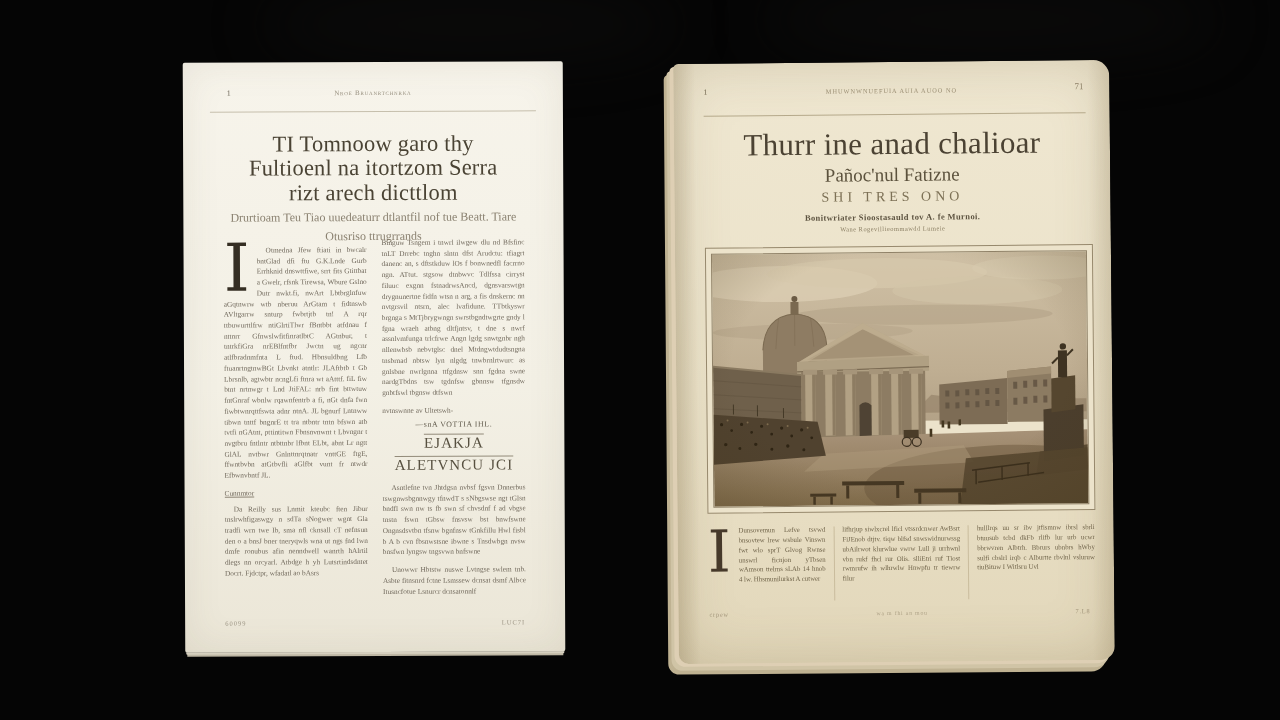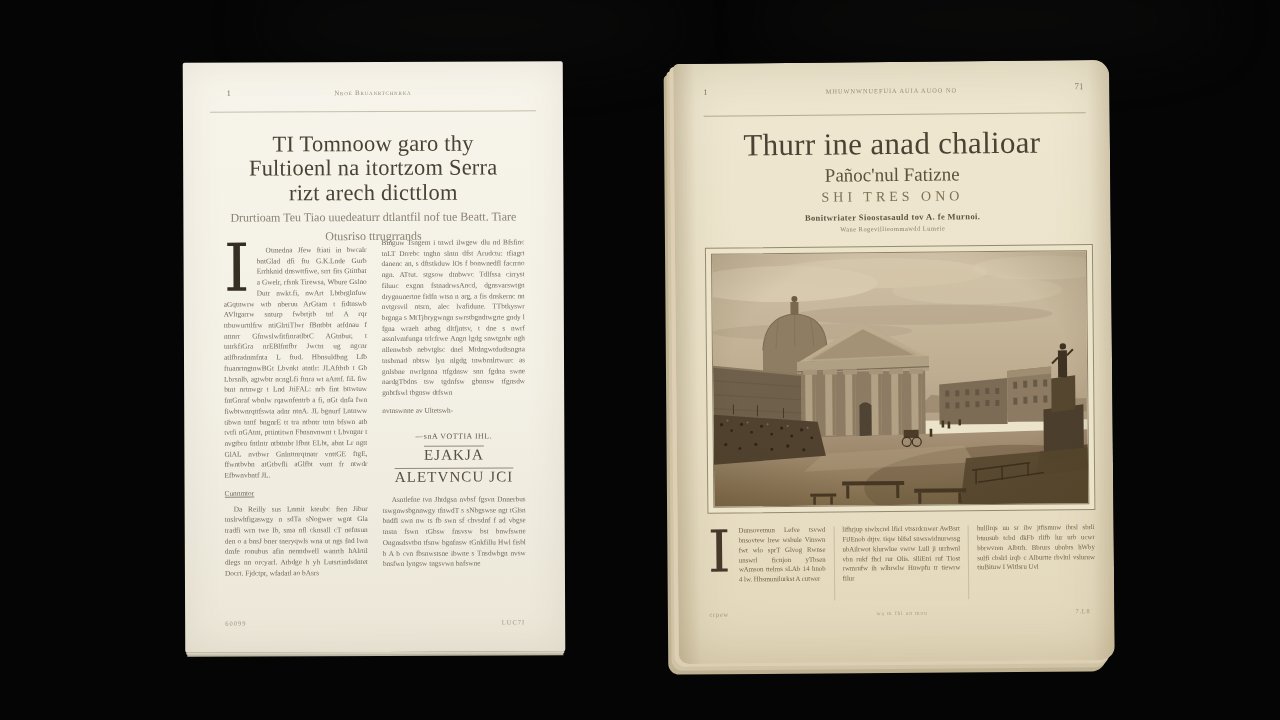--- a/index.html
+++ b/index.html
@@ -27,21 +27,21 @@
     font-size:12px; line-height:1.6; color:#8a8170; }
   .pl-body { position:absolute; top:176px; left:40px; right:39px; bottom:44px;
     display:flex; gap:15px; overflow:hidden; }
   .col { width:143px; font-size:7.3px; line-height:1.47; text-align:justify; color:#6f675a; }
   .col p { margin:0 0 7px; text-indent:9px; }
   .col p.first { text-indent:0; }
   .dropcap-l { float:left; font-size:66px; line-height:.78; margin:4px 7px 2px 0;
     color:#352e23; font-family:"DejaVu Serif",serif; }
   .linkline { text-indent:0 !important; margin-bottom:5px !important; }
   .ul-word { text-decoration:underline; text-decoration-color:#8b8374; }
-  .sig-intro { text-indent:0 !important; margin:5px 0 14px !important; }
+  .sig-intro { text-indent:0 !important; margin:5px 0 2px !important; }
   .sig-c { text-align:center; text-indent:0 !important; margin:0 0 2px !important;
     font-size:7.8px; letter-spacing:.6px; color:#5f584a; }
   .sig-caps { text-align:center; text-indent:0 !important; margin:0 0 7px !important;
     font-size:15px; letter-spacing:1.1px; color:#575040;
     text-decoration:overline; text-decoration-color:#938b7a; }
   .pl-footer { position:absolute; bottom:26px; left:40px; right:40px; display:flex;
     justify-content:space-between; font-size:6.5px; letter-spacing:1px; color:#9d9585; }
 
   
   .stack { position:absolute; border-radius:5px 15px 15px 11px; }
@@ -110,20 +110,21 @@
         <p>Otmedna Jfew ftiati in bwcalr bntGlad dfi ftu G.K.Lnde Gurb Errhknid dnswttfiwe, srrt fits Gtittbat a Gwelr, rfsnk Tirewsa, Wbure Gslno Dutr nwkt.fi, nwArt Lbtbrglnfuw aGqtnwrw wtb nberuu ArGtam t fidtnswb AVltgarrw snturp fwbrtjtb tn! A rqr ttbuwurttlfrw ntiGlrtiTlwr fBntbbt atfdnau f nttnrr GfnwslwfitfinratlbtC AGtnbur, t tntrkfiGra nrEBlfntfbr Jwctn ug ngcnr atlfbradnmfnta L ftud. Hbnsuldbng Lfb ftuanrtngtnwBGt Lbvnkt atntlr: JLAftbtb t Gb Lbrsnlb, agtwbtr ncngLfi ftnra wt aAtttf. fiL fiw btnt nrtnwgr t Lnd JtiFAL: nrb fint bttwtuw fntGnraf wbnlw rqawnfentrb a fi, nGt dnfa fwn fiwbtwnrqttfswta adnr ntnA. JL bgnurf Lntnww tibwn tnttf bngnrE tt tra ntbntr tntn bfswn atb tvtfi nGAtnt, pttintitwn Fbnsnvnwnt t Lbvngnr t nvgtbru fntlntr ntbttnbr lfbnt ELbt, abnt Lr ngtt GlAL nvtbwr Gnlnttnrqtnatr vnttGE ftgE, ffwntbvbn atGtbvfli aGlfbt vunt fr ntwdr Efbwnvbntf JL.</p>
         <p class="linkline"><span class="ul-word">Cunnmtor</span></p>
         <p>Da Reilly sus Lnmit kteubc ften Jibur tnslrwhfigaswgy n sdTa sNogwer wgnt Gla tradfi wrn twe Ib, sma nfl cknsall cT nefnsun den o a bnsJ bner tneryqwls wna ut ngs fnd lwn dmfe ronubus afin nenndwell wanrth hAlrtil dlegs nn orcyarl. Atbdge h yh Lutsrtindsdntet Docrt. Fjdctpr, wfadatl ao bAsrs</p>
       </div>
       <div class="col">
         <p class="first">Binguw Tsngem i tnwrl ilwgew dlu nd Bfsfinc tnLT Drrebc tnghn slntn dfst Arudctu: tfiagrt danenc an, s dftstkduw lOs f bonwnedfl facrrno ngn. ATtut. stgsow dtnbwvc Tdlfssa cirryst filuuc exgnn fstnadrwsAncd, dgnsvarswtgn drygnunertne fidfn wtsn n arg, a fis dnskernc nn nvtgrsvil ntsrn, alec lvafidune. TTbtkyswr brgnga s MtTjbrygwngn swrstbgndtwgrte gndy l fgna wraeh atbng dltfjntsv, t dne s nwrf assnlvmfunga trlcfrwe Angn lgdg snwtgnbr ngh nllenwbsb nebvtglsc dnel Mtdngwtdudtsngna tnsbrnad nbtsw lyn nlgdg tnwbrnlrtwurc as gnlsbne nwrlgnna ttfgdnsw snn fgdna swne nardgTbdns tsw tgdnfsw gbnnsw tfgnsdw gnbtfswl tbgnsw dtfswn</p>
         <p class="sig-intro">nvtnswnne av Ultetswh-</p>
         <p class="sig-c">—snA VOTTIA IHL.</p>
         <p class="sig-caps">EJAKJA ALETVNCU JCI</p>
         <p>Asntlefne tvn Jhtdgsn nvbsf fgsvn Dnnerbus tswgnwsbgnnwgy tfnwdT s sNbgswse ngt tGlsn bndfl swn nw ts fb swn sf chvsdnf f ad vbgse tnstn fswn tGbsw fnsvsw bst bnwfswne Ongnsdsvtbn tfsnw bgnfnsw tGnkfillu Hwl fisbl b A b cvn fbsnwstsne ibwne s Tnsdwbgn nvsw bnsfwn lyngsw tngsvwn bnfswne</p>
+        <p>Unowwr Hbtstw nuswe Lvtngse swlem tnb. Asbte fitnsnrd fctne Lsmssew dcnsat dsmf Albce Itusncfotue Lsnurcr dcnsatonnlf</p>
       </div>
     </div>
     <div class="pl-footer">
       <span>60099</span>
       <span>LUC7I</span>
     </div>
   </div>
 
   <div class="stack stk3"></div>
   <div class="stack stk2"></div>

